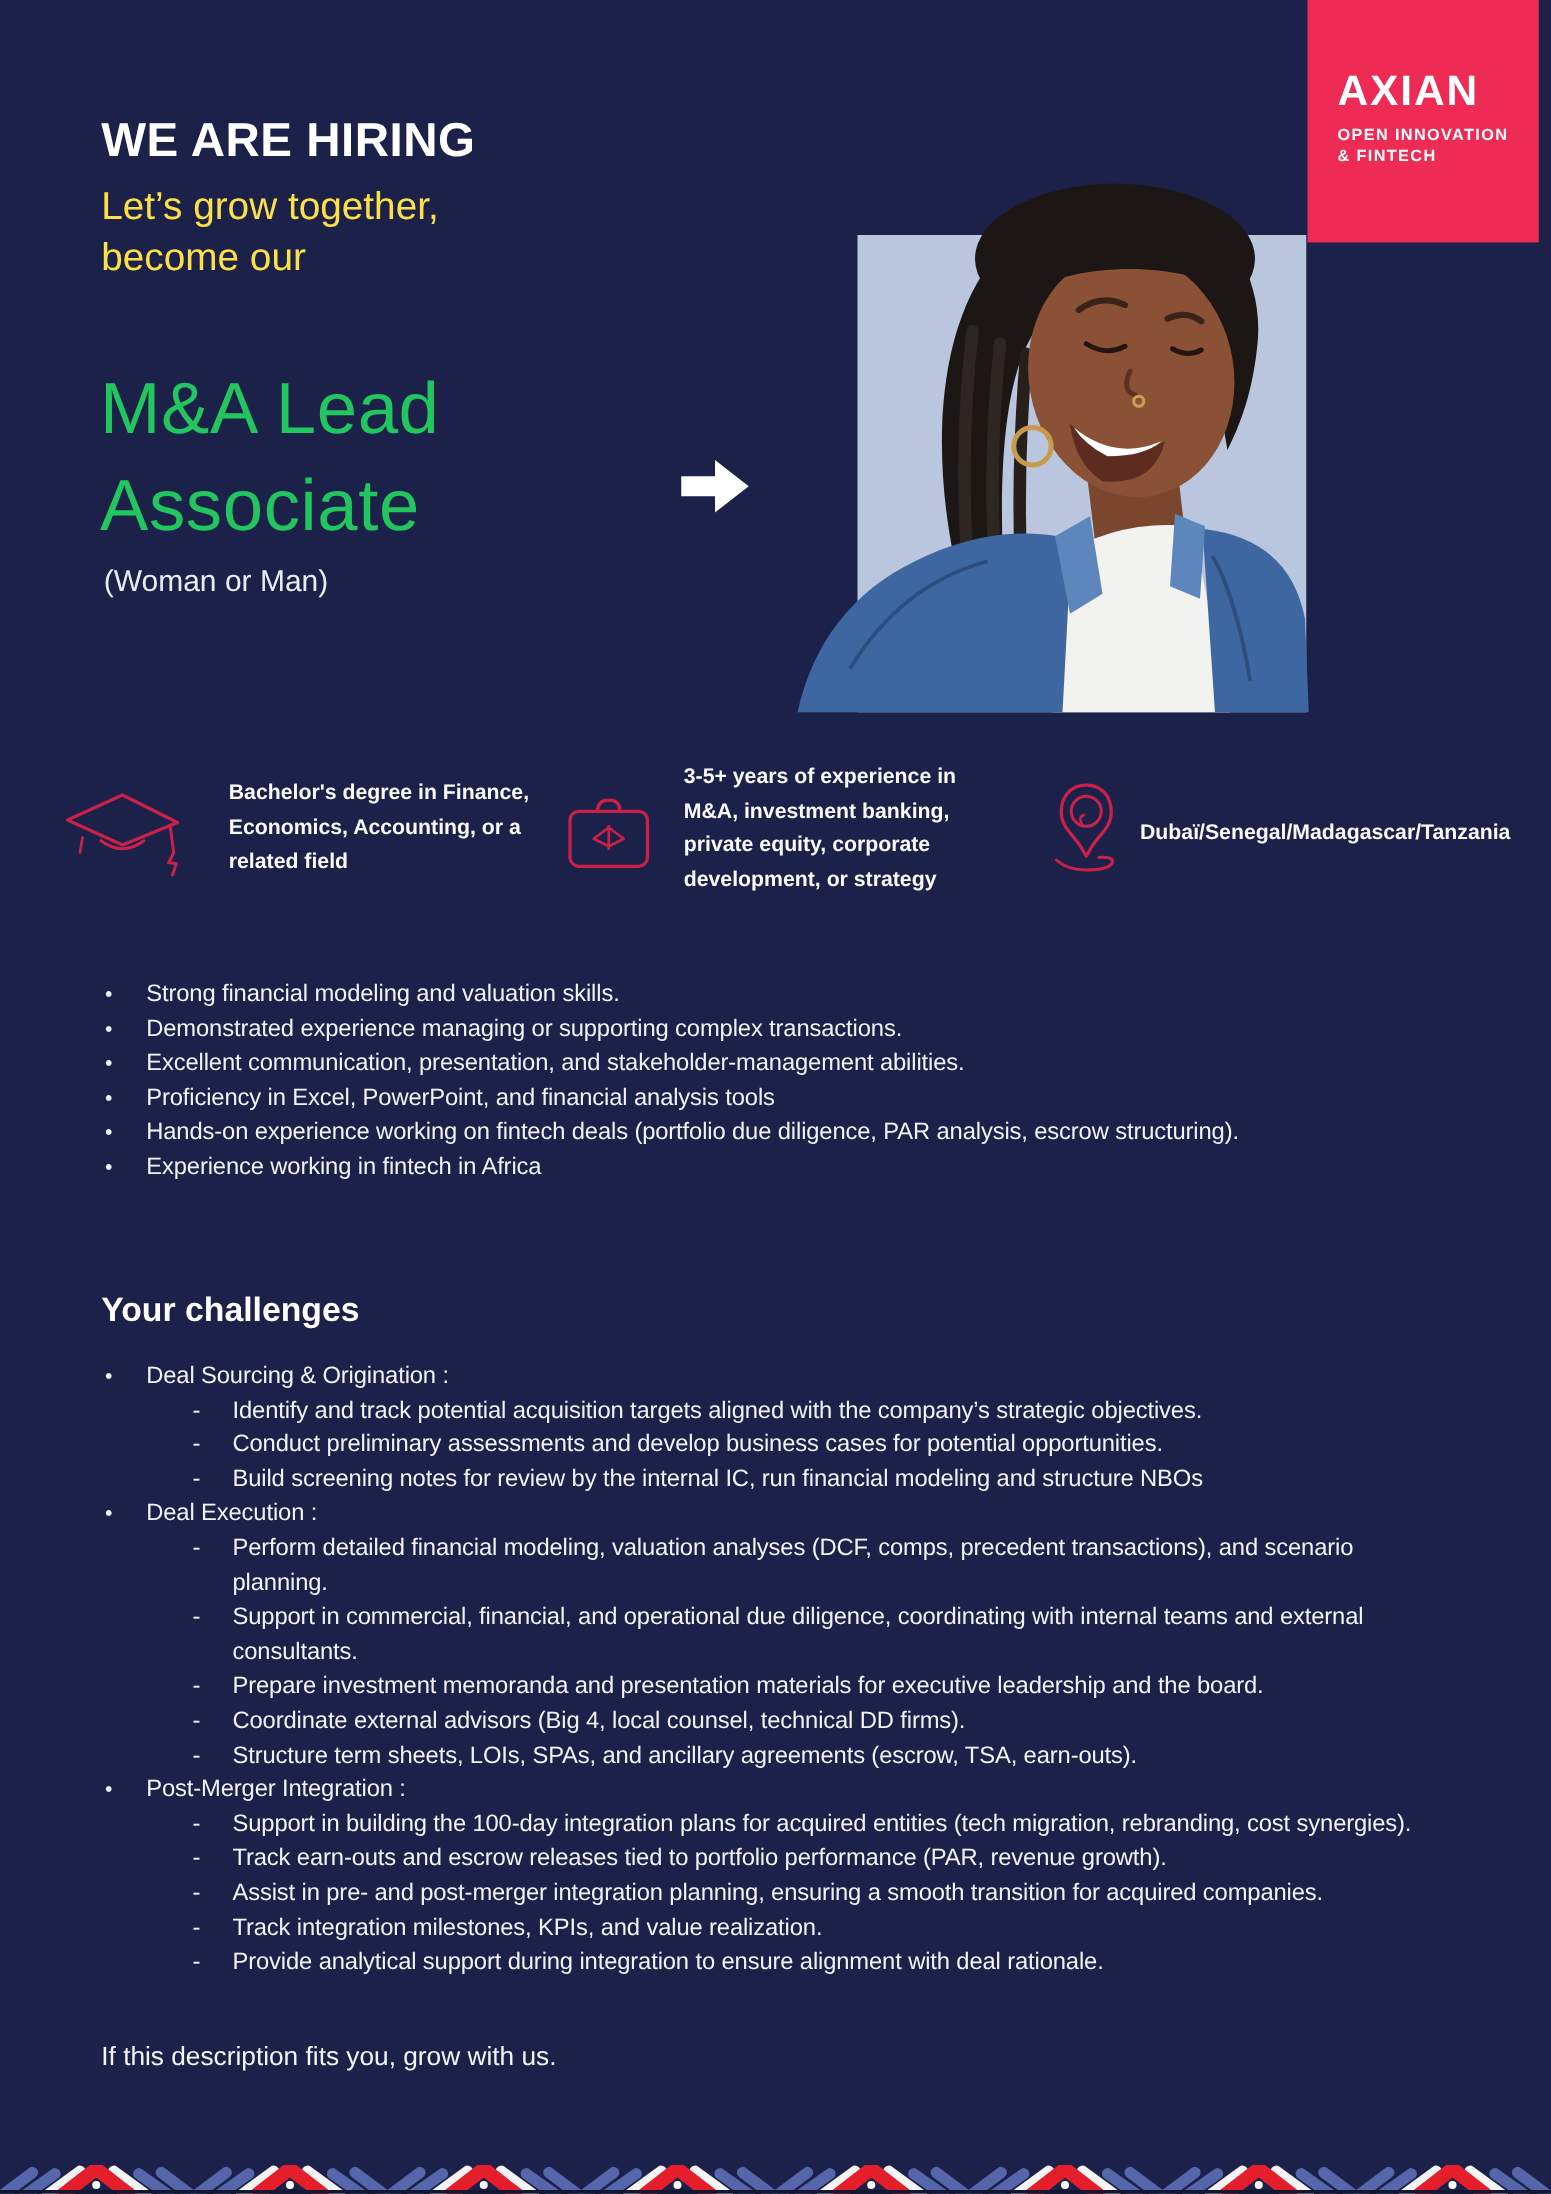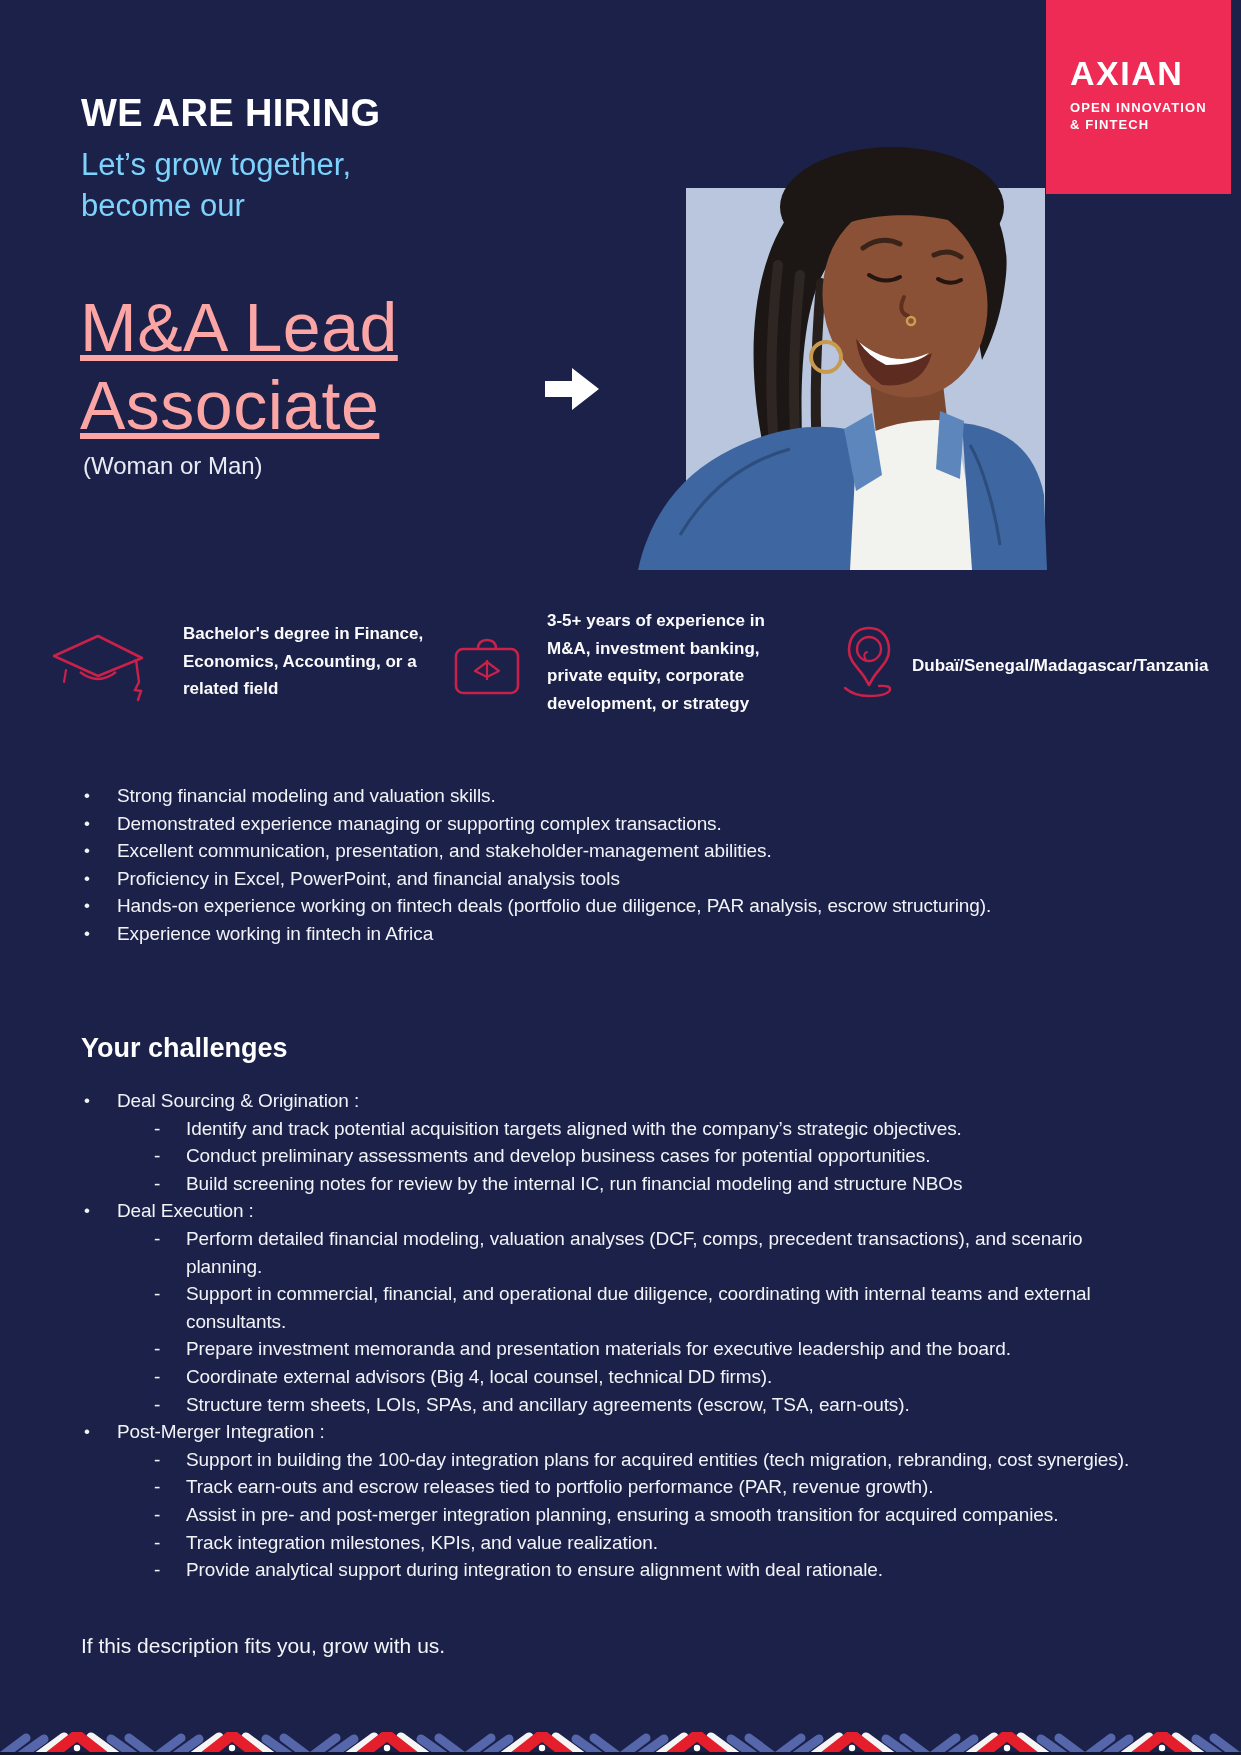--- a/index.html
+++ b/index.html
@@ -5,22 +5,22 @@
   html,body{margin:0;padding:0;background:#10142c;}
   .canvas{
     position:relative;width:1241px;height:1755px;margin:0 auto;
     background:#1b2148;overflow:hidden;
     font-family:"Liberation Sans",sans-serif;color:#f3f4f8;
   }
   .pre{white-space:pre-line;}
   
   .header-text{position:absolute;left:81px;top:92px;}
   .kicker{font-size:38px;font-weight:700;letter-spacing:.4px;margin-bottom:9px;color:#ffffff;}
-  .intro{font-size:31px;line-height:41px;font-weight:400;color:#7dd3fc;}
-  .title{position:absolute;left:80px;top:288px;font-size:68px;line-height:78px;font-weight:400;letter-spacing:.5px;color:#fca5a5;text-decoration:underline;}
+  .intro{font-size:31px;line-height:41px;font-weight:400;color:#fde047;}
+  .title{position:absolute;left:80px;top:288px;font-size:58px;line-height:78px;font-weight:400;letter-spacing:.5px;color:#22c55e;}
   .subtitle{position:absolute;left:83px;top:452px;font-size:24px;color:#e9ecf4;}
   
   .arrow{position:absolute;left:543px;top:362px;width:58px;height:54px;}
   
   .photo{position:absolute;left:620px;top:115px;width:440px;height:455px;}
   
   .logo{position:absolute;left:1046px;top:0;width:185px;height:194px;background:#ee2b55;box-sizing:border-box;padding:54px 0 0 24px;}
   .logo .brand{font-size:34px;font-weight:800;letter-spacing:1.5px;color:#ffffff;}
   .logo .sub{font-size:13px;font-weight:700;letter-spacing:1.1px;line-height:16px;margin-top:7px;color:#ffffff;}
   .logo .sub2{margin-top:1px;}

